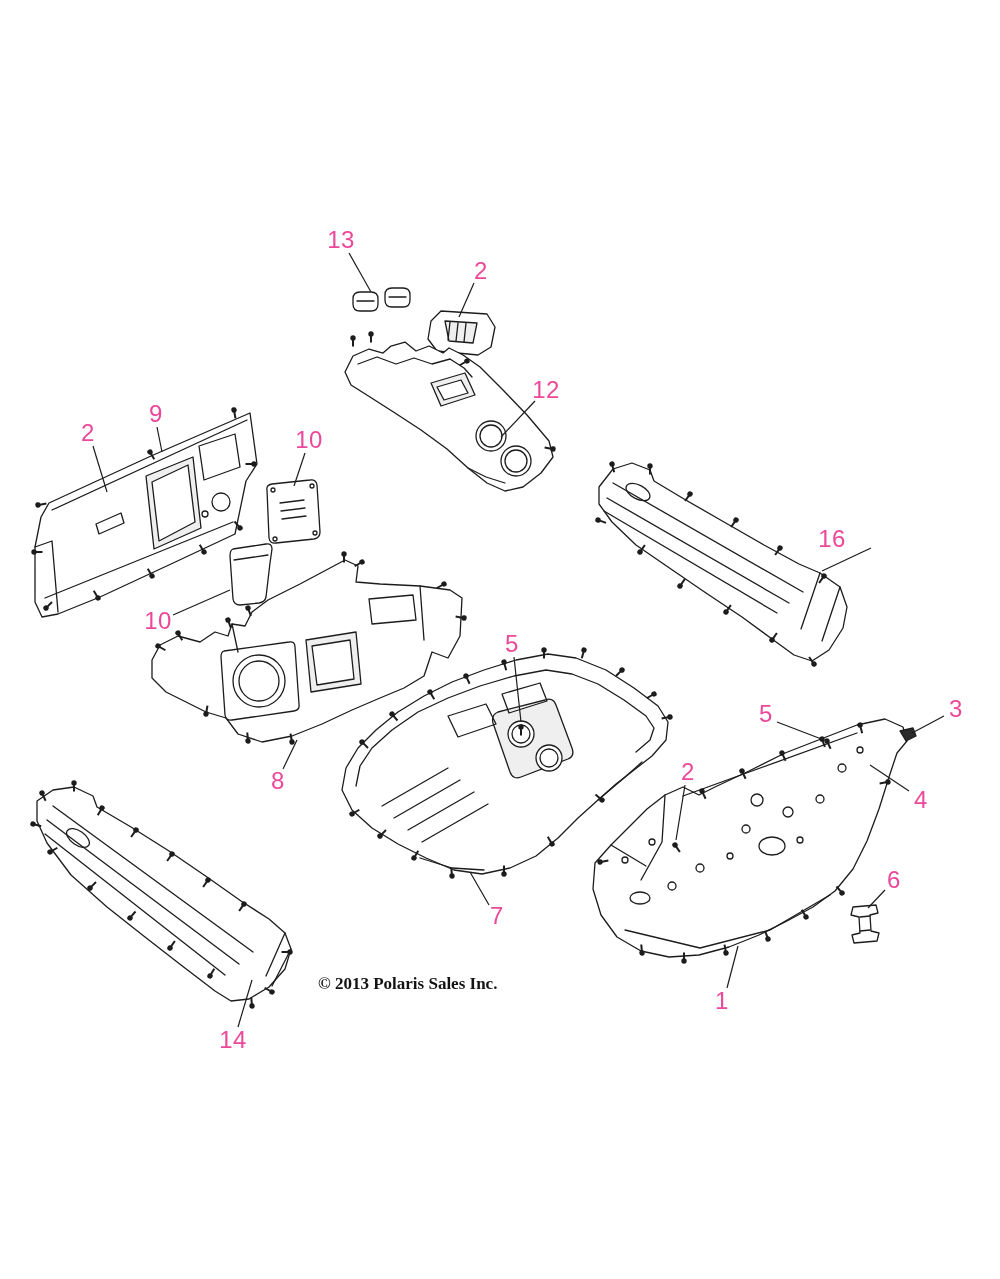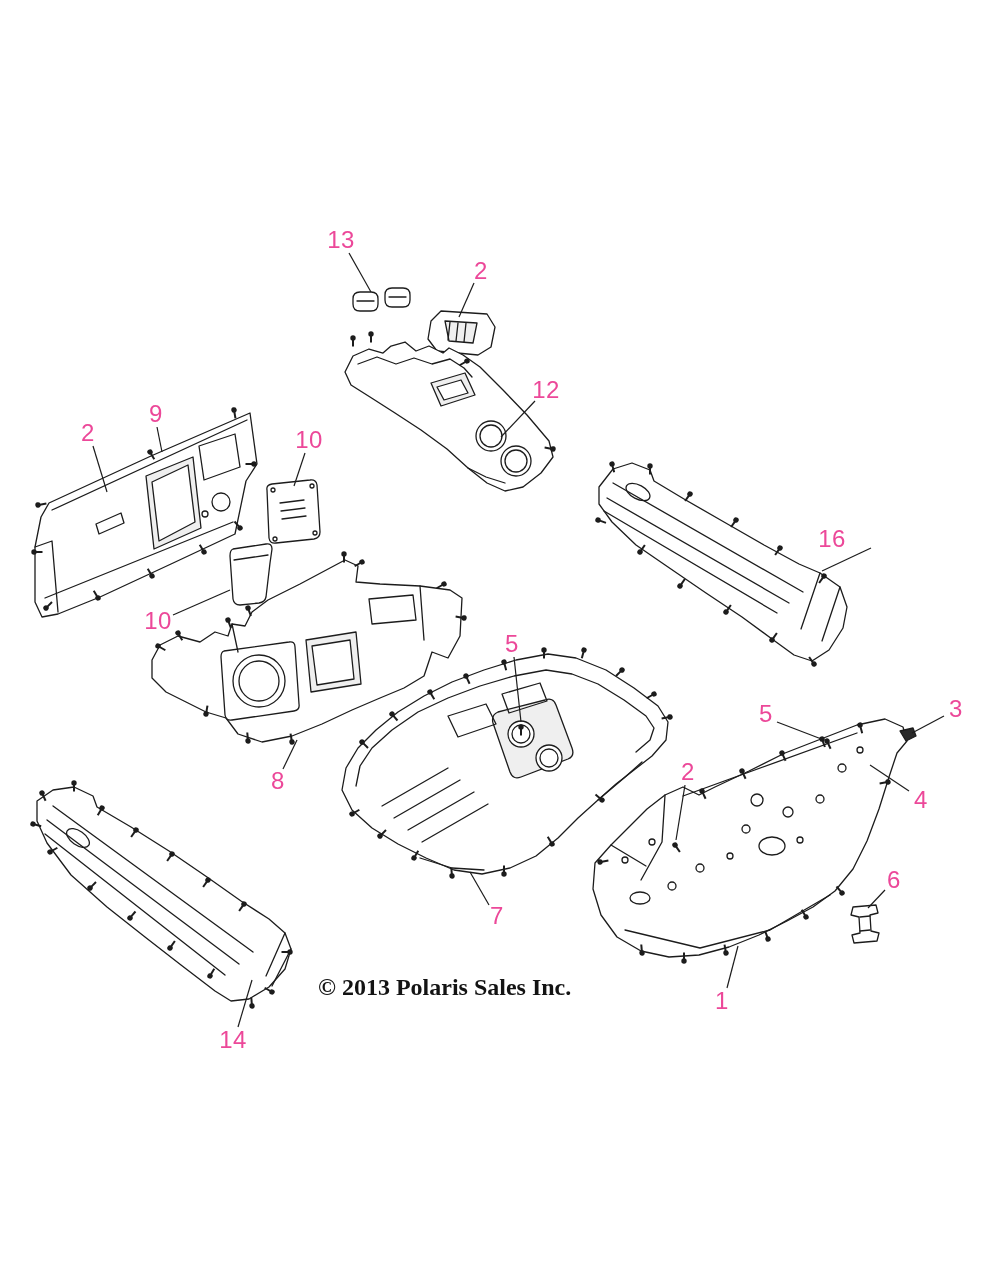--- a/index.html
+++ b/index.html
@@ -10,21 +10,21 @@
   .part path,.part line,.part ellipse,.part circle,.part polyline{
       stroke:#1c1c1c;stroke-width:1.3;fill:none;stroke-linejoin:round;stroke-linecap:round}
   .part .body{fill:#ffffff}
   .part .shade{fill:#efefef}
   .part .dark{fill:#2a2a2a;stroke:#1c1c1c}
   #leaders line{stroke:#1c1c1c;stroke-width:1.2}
   .callout{position:absolute;transform:translate(-50%,-50%);
            font-size:24px;color:#ec4899;letter-spacing:.5px;white-space:nowrap}
   .copyright{position:absolute;left:318px;top:974px;
              font-family:"Liberation Serif",serif;font-weight:700;
-             font-size:24px;color:#131313}
+             font-size:17px;color:#131313}
 </style>
 </head>
 <body>
 
 <div class="stage">
 
 <svg width="1000" height="1279" viewBox="0 0 1000 1279">
   <defs>
     <g id="sc">
       <rect x="-1" y="2" width="2" height="6.5" fill="#1c1c1c"></rect>

